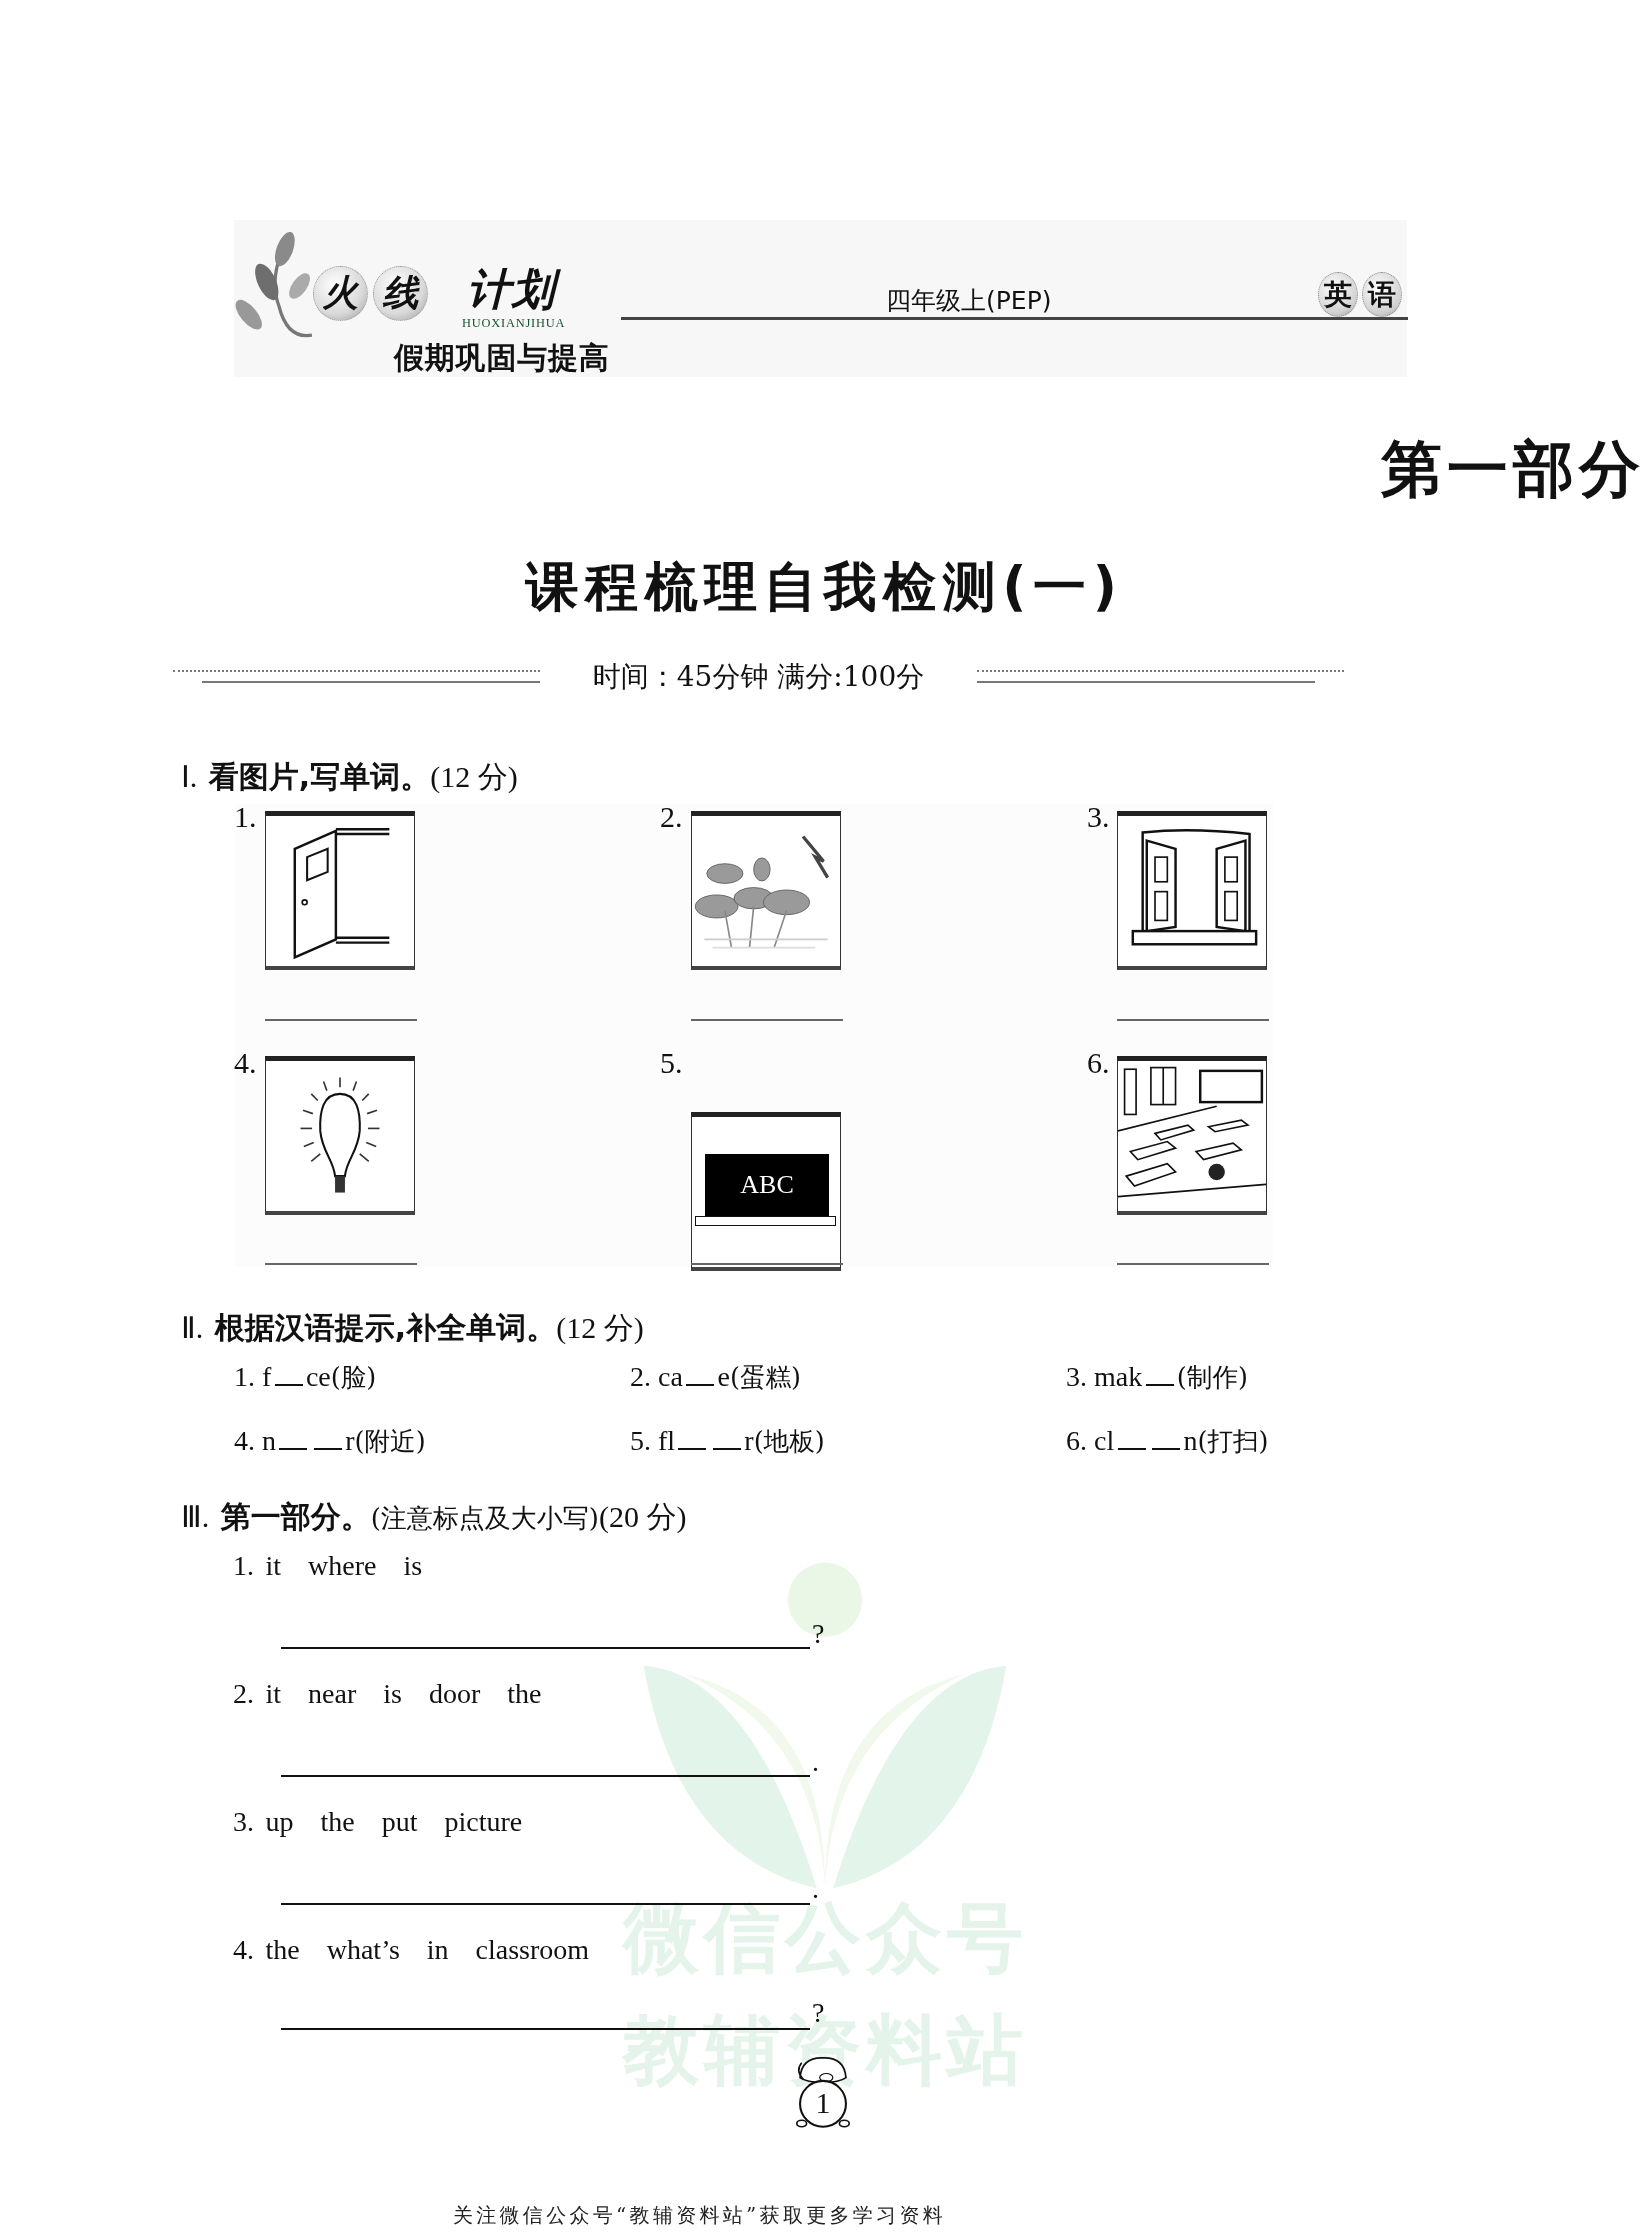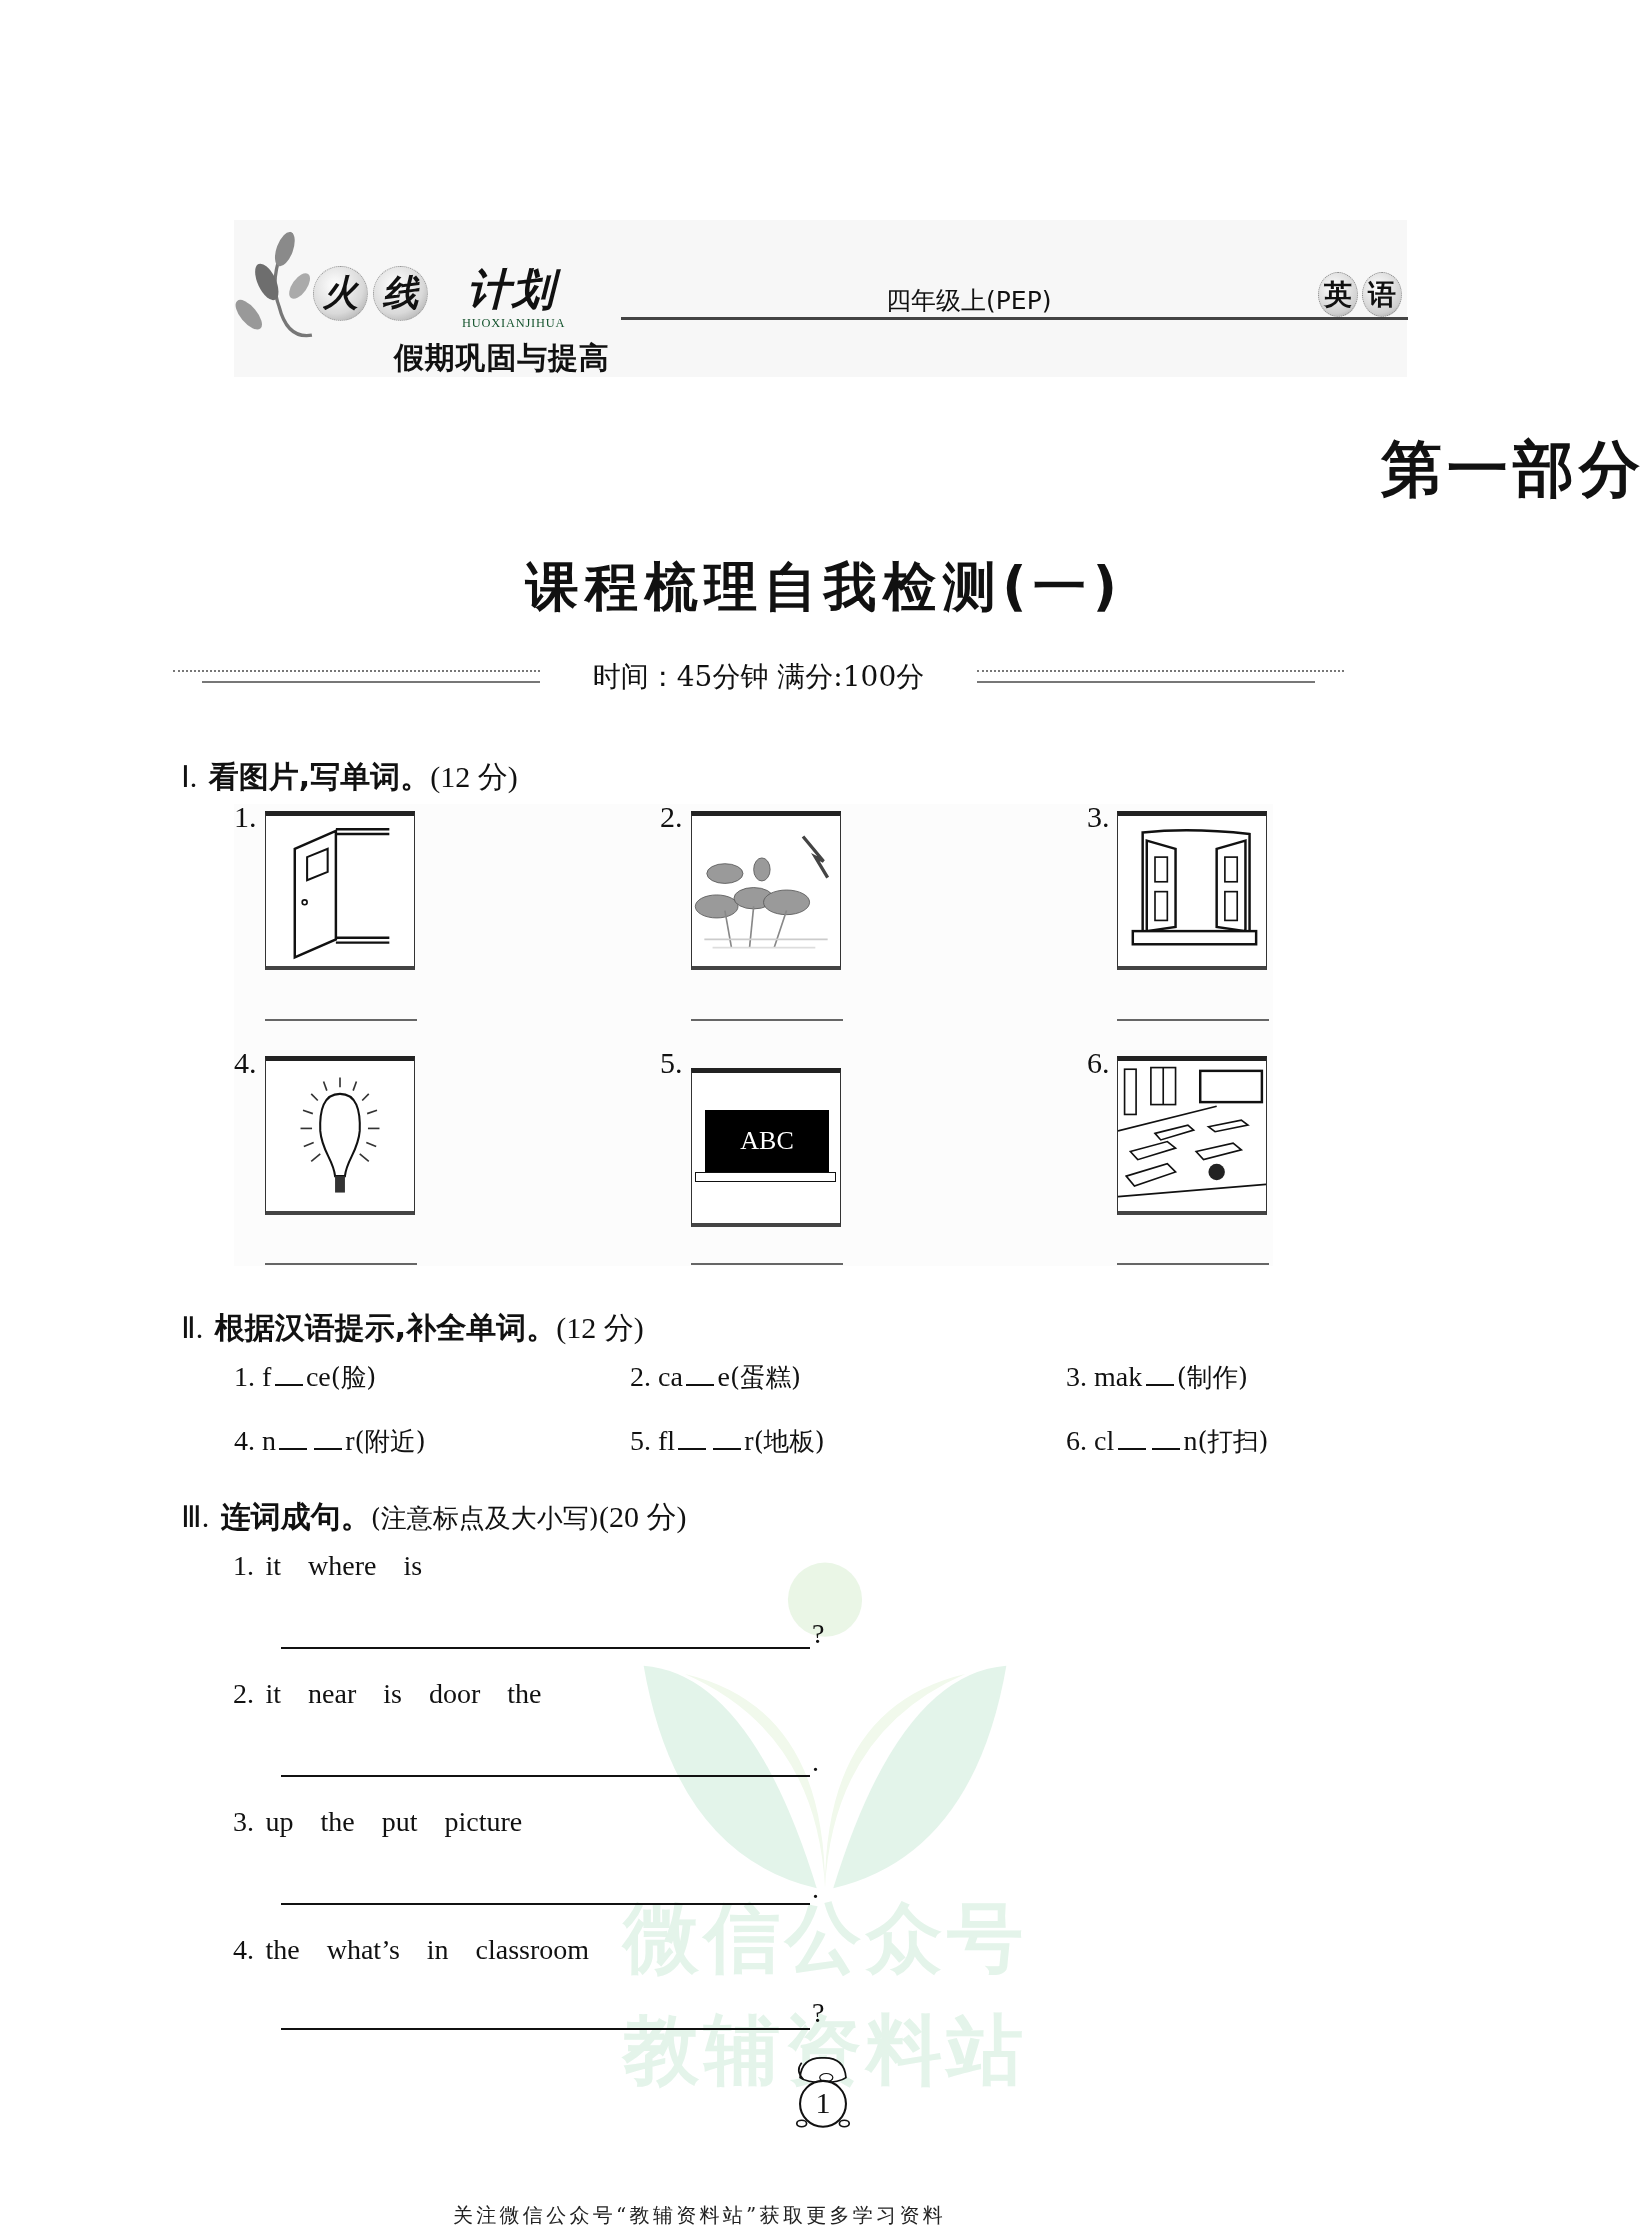--- a/index.html
+++ b/index.html
@@ -180,21 +180,21 @@
       <line x1="46" y1="104" x2="58" y2="99"></line>
         <line x1="134" y1="104" x2="122" y2="99"></line>
       <line x1="55" y1="122" x2="66" y2="113"></line>
         <line x1="125" y1="122" x2="114" y2="113"></line>
     </g>
   </svg>
 </div>
 <div class="ans-line" style="left:265px;top:1263px"></div>
 
 <div class="pic-num" style="left:660px;top:1046px">5.</div>
-<div class="pic-box" style="left:691px;top:1068px">
+<div class="pic-box" style="left:691px;top:1112px">
   <div style="position:absolute;left:13px;top:37px;width:124px;height:62px;background:#000;color:#fff;display:flex;align-items:center;justify-content:center;font-family:'Liberation Serif',serif;font-size:26px;">ABC</div>
   <div style="position:absolute;left:3.3px;top:99px;width:139px;height:8.2px;border:1.6px solid #111;background:#fff;"></div>
 </div>
 <div class="ans-line" style="left:691px;top:1263px"></div>
 
 <div class="pic-num" style="left:1087px;top:1046px">6.</div>
 <div class="pic-box" style="left:1117px;top:1056px">
   <svg width="148" height="148" viewBox="0 0 180 180">
     <rect x="8" y="10" width="14" height="55" fill="none" stroke="#111" stroke-width="2"></rect>
     <rect x="40" y="8" width="30" height="45" fill="none" stroke="#111" stroke-width="2"></rect>
@@ -231,21 +231,21 @@
   <span>4.</span> <span>n</span><span class="blank"></span><span class="blank"></span><span>r</span><span class="cn">(附近)</span>
 </div>
 <div class="fill" style="left:630px;top:1423px">
   <span>5.</span> <span>fl</span><span class="blank"></span><span class="blank"></span><span>r</span><span class="cn">(地板)</span>
 </div>
 <div class="fill" style="left:1066px;top:1423px">
   <span>6.</span> <span>cl</span><span class="blank"></span><span class="blank"></span><span>n</span><span class="cn">(打扫)</span>
 </div>
 
 <div class="sec-head" style="top:1484px">
-  <span class="num">Ⅲ.</span><span class="txt">连词成句。</span><span class="pts" style="font-family:'DejaVu Serif',serif;font-size:26px;">(注意标点及大小写)</span><span class="pts">(20 分)</span>
+  <span class="num">Ⅲ.</span><span class="txt">第一部分。</span><span class="pts" style="font-family:'DejaVu Serif',serif;font-size:26px;">(注意标点及大小写)</span><span class="pts">(20 分)</span>
 </div>
 
 <div class="words" style="top:1550px"><span class="n">1.</span><span>it  where  is</span></div>
 <div class="wline" style="top:1647px"></div>
 <div class="punct" style="top:1618px">?</div>
 
 <div class="words" style="top:1678px"><span class="n">2.</span><span>it  near  is  door  the</span></div>
 <div class="wline" style="top:1775px"></div>
 <div class="punct" style="top:1746px">.</div>
 

